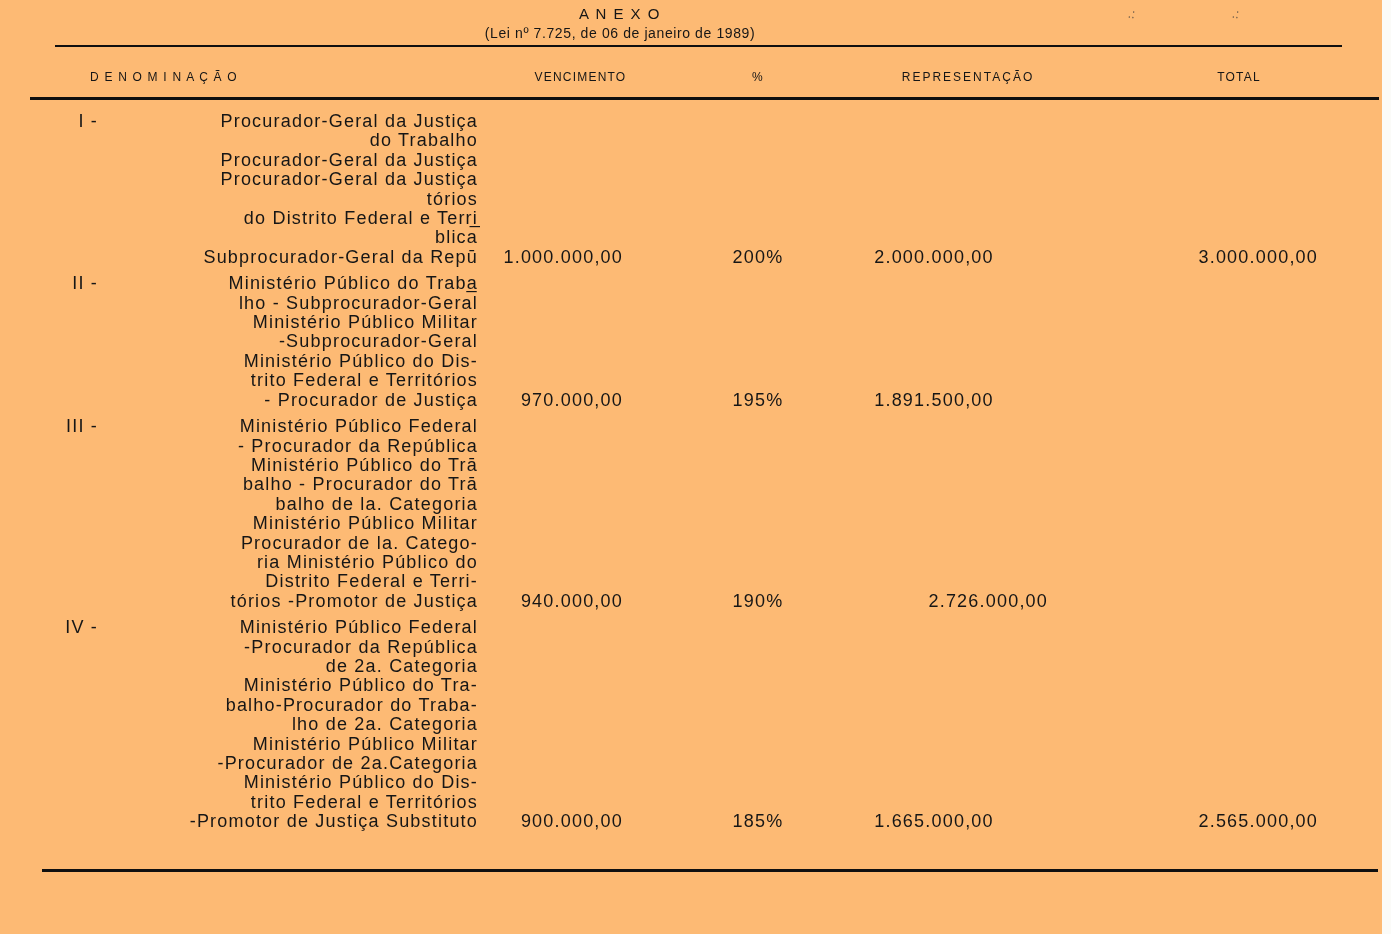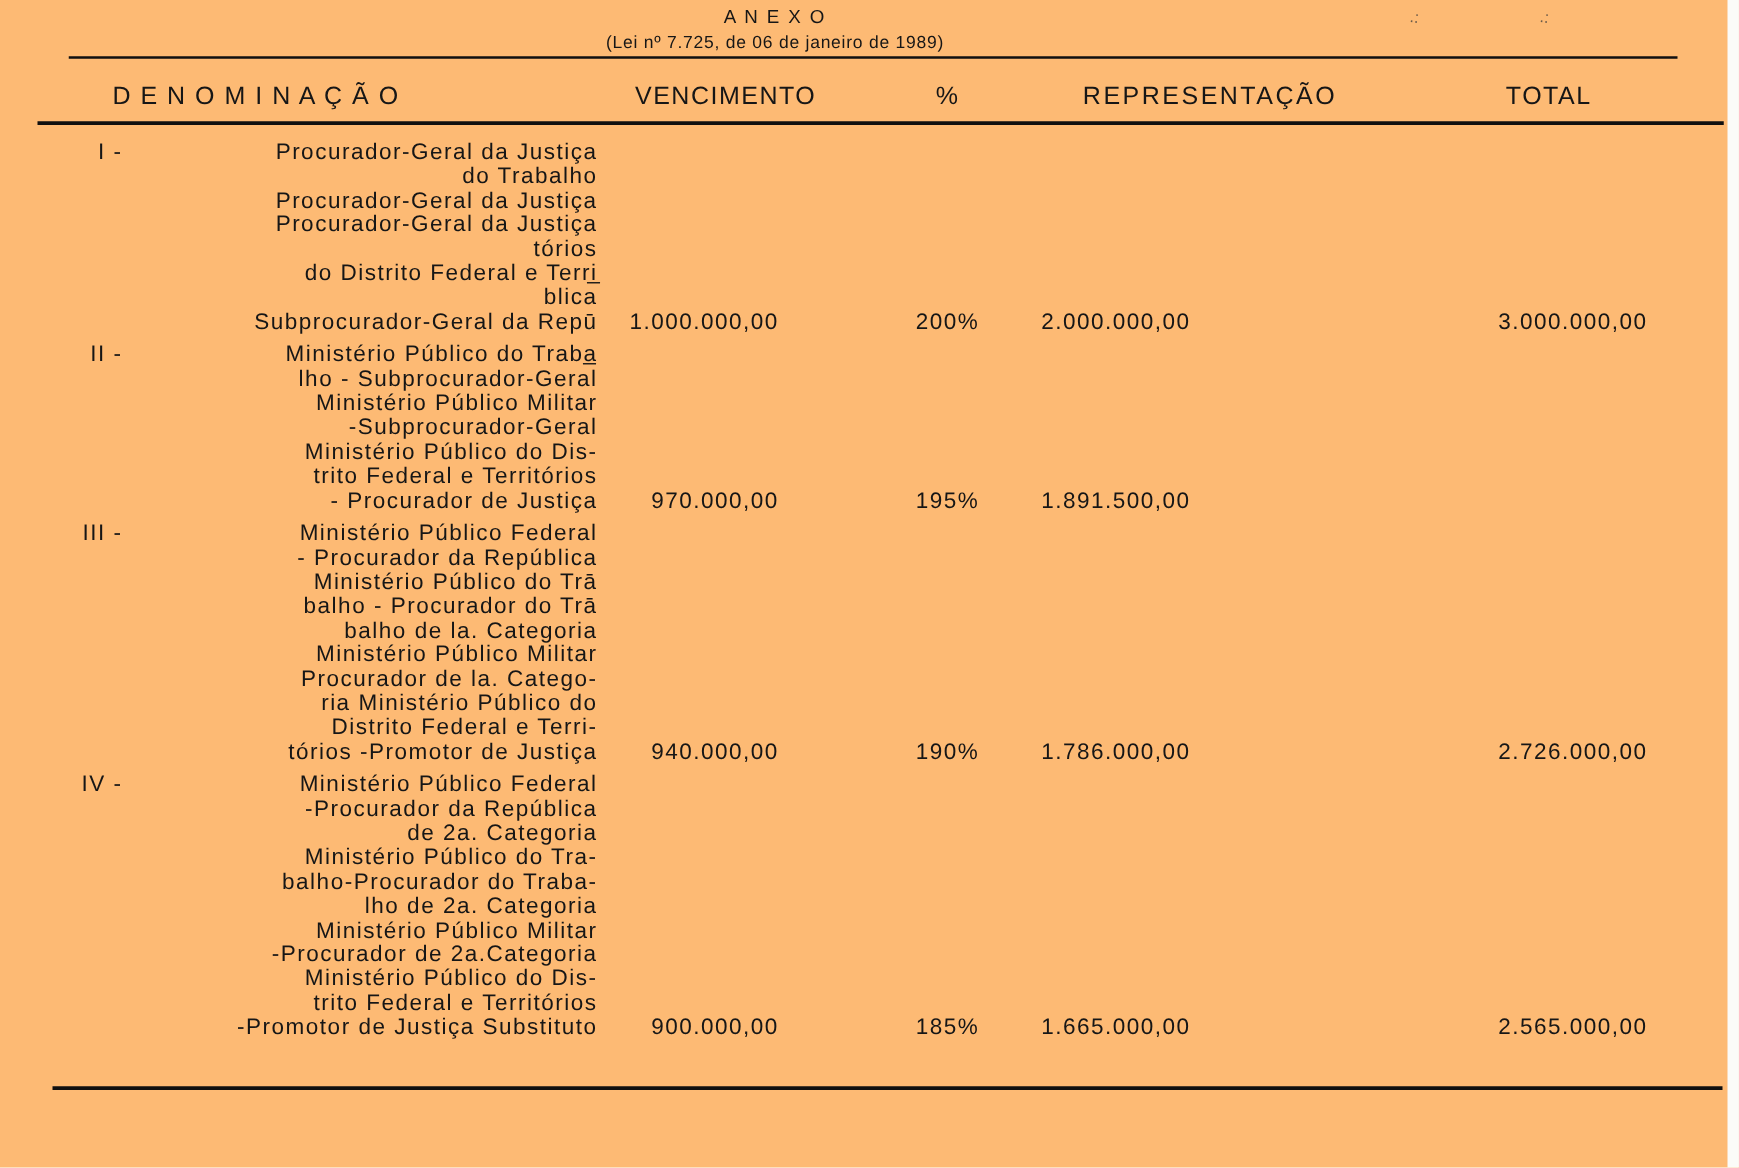--- a/index.html
+++ b/index.html
@@ -52,21 +52,21 @@
   .rule-bottom { top: 869px; left: 42px; width: 1336px; height: 3px; }
 
   
   .header-row {
     position: absolute;
     top: 58px; left: 38px;
     width: 1337px;
     height: 38px;
     display: flex;
     align-items: center;
-    font-size: 20px;
+    font-size: 12px;
     letter-spacing: 1.2px;
     white-space: pre;
   }
   .h-denom { width: 440px; text-align: left; padding-left: 52px; }
   .h-venc  { width: 205px; text-align: center; }
   .h-pct   { width: 150px; text-align: center; }
   .h-rep   { width: 270px; text-align: center; letter-spacing: 2px; }
   .h-total { width: 272px; text-align: center; }
 
   
@@ -89,21 +89,21 @@
     width: 60px;
     flex-shrink: 0;
     text-align: right;
     white-space: pre;
   }
   .lines { flex: 1; min-width: 0; text-align: right; }
   .denom-line { white-space: pre; }
 
   .c-venc  { width: 205px; text-align: right; padding-right: 60px; white-space: pre; }
   .c-pct   { width: 150px; text-align: center; white-space: pre; margin-top: 37px; }
-  .c-rep   { width: 270px; text-align: left; padding-right: 68px; white-space: pre; }
+  .c-rep   { width: 270px; text-align: center; padding-right: 68px; white-space: pre; }
   .c-total { width: 272px; text-align: right; padding-right: 57px; white-space: pre; }
 </style>
 </head>
 <body>
 
 <div class="page">
 
   <div class="title-block">
     <div class="title">A N E X O</div>
     <div class="subtitle">(Lei nº 7.725, de 06 de janeiro de 1989)</div>
@@ -174,21 +174,20 @@
             <div class="denom-line">balho de la. Categoria</div>
             <div class="denom-line">Ministério Público Militar</div>
             <div class="denom-line">Procurador de la. Catego-</div>
             <div class="denom-line">ria Ministério Público do</div>
             <div class="denom-line">Distrito Federal e Terri-</div>
             <div class="denom-line">tórios -Promotor de Justiça</div>
           </div>
     </div>
     <div class="c-venc">940.000,00</div>
     <div class="c-pct">190%</div>
-    <div class="c-rep">1.786.000,00</div>
     <div class="c-total">2.726.000,00</div>
   </div>
 
   <div class="row">
     <div class="denom">
       <div class="numeral">IV -</div>
       <div class="lines">
             <div class="denom-line">Ministério Público Federal</div>
             <div class="denom-line">-Procurador da República</div>
             <div class="denom-line">de 2a. Categoria</div>

